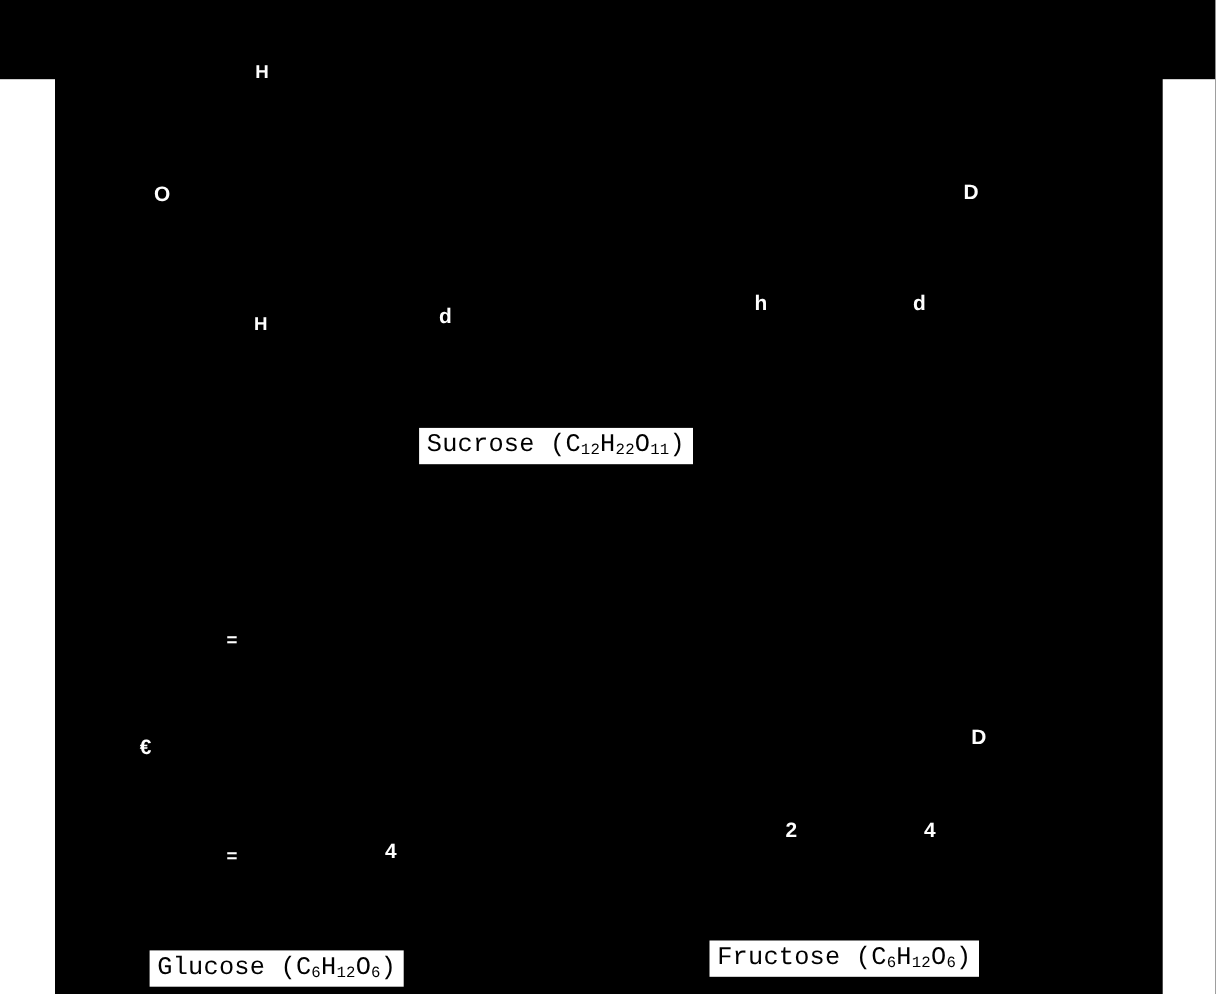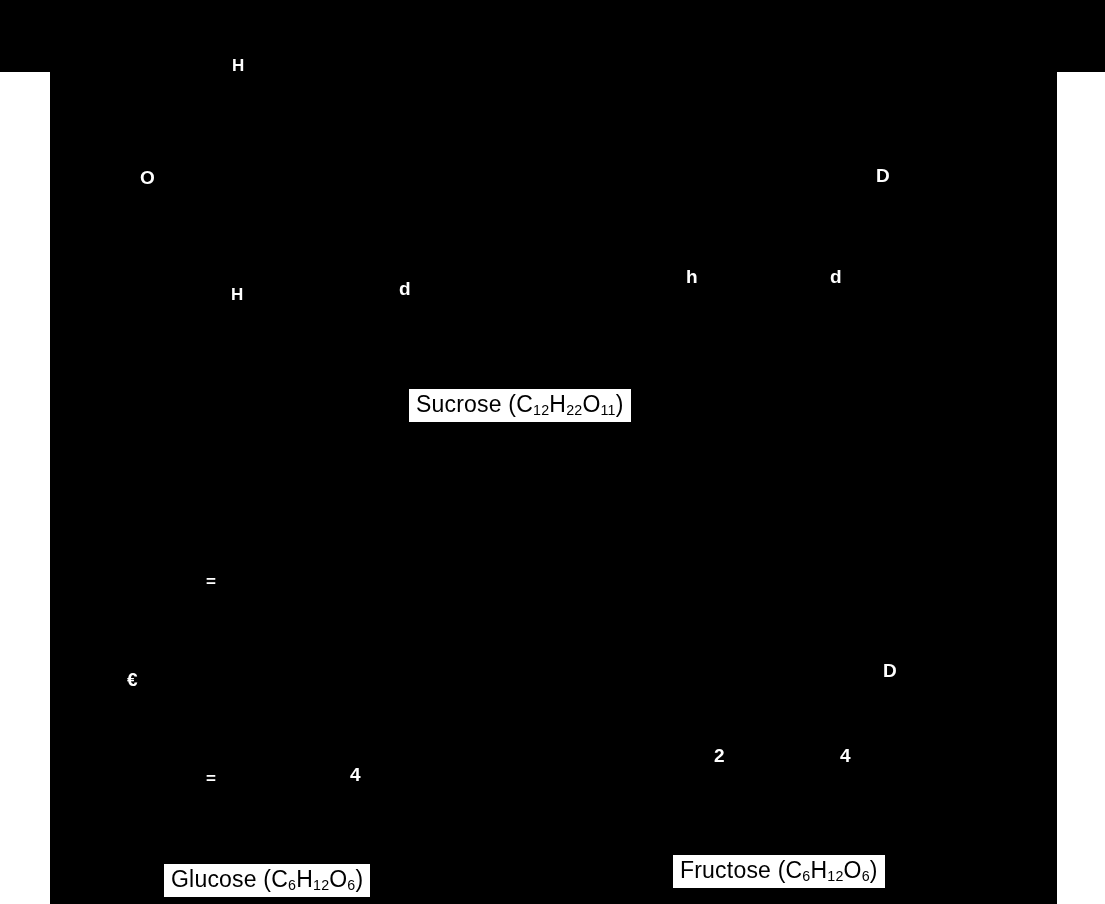--- a/index.html
+++ b/index.html
@@ -20,27 +20,26 @@
     position: absolute;
     background: #ffffff;
   }
   #margin-left  { left: 0;    top: 72px;  width: 50px;  height: 832px; }
   #margin-right { right: 0;   top: 72px;  width: 48px;  height: 832px; }
 
   .label {
     position: absolute;
     background: #ffffff;
     color: #000000;
-    font-family: Liberation Sans, sans-serif;
+    font-family: Liberation Mono, monospace;
     font-size: 23px;
     line-height: 1;
     padding: 4px 7px 5px 7px;
     white-space: nowrap;
     letter-spacing: 0.2px;
-    margin-left: 28px;
   }
   .label sub {
     font-size: 0.62em;
     vertical-align: -0.22em;
   }
   #label-sucrose  { left: 381px; top: 389px; }
   #label-glucose  { left: 136px; top: 864px; }
   #label-fructose { left: 645px; top: 855px; }
 
   

